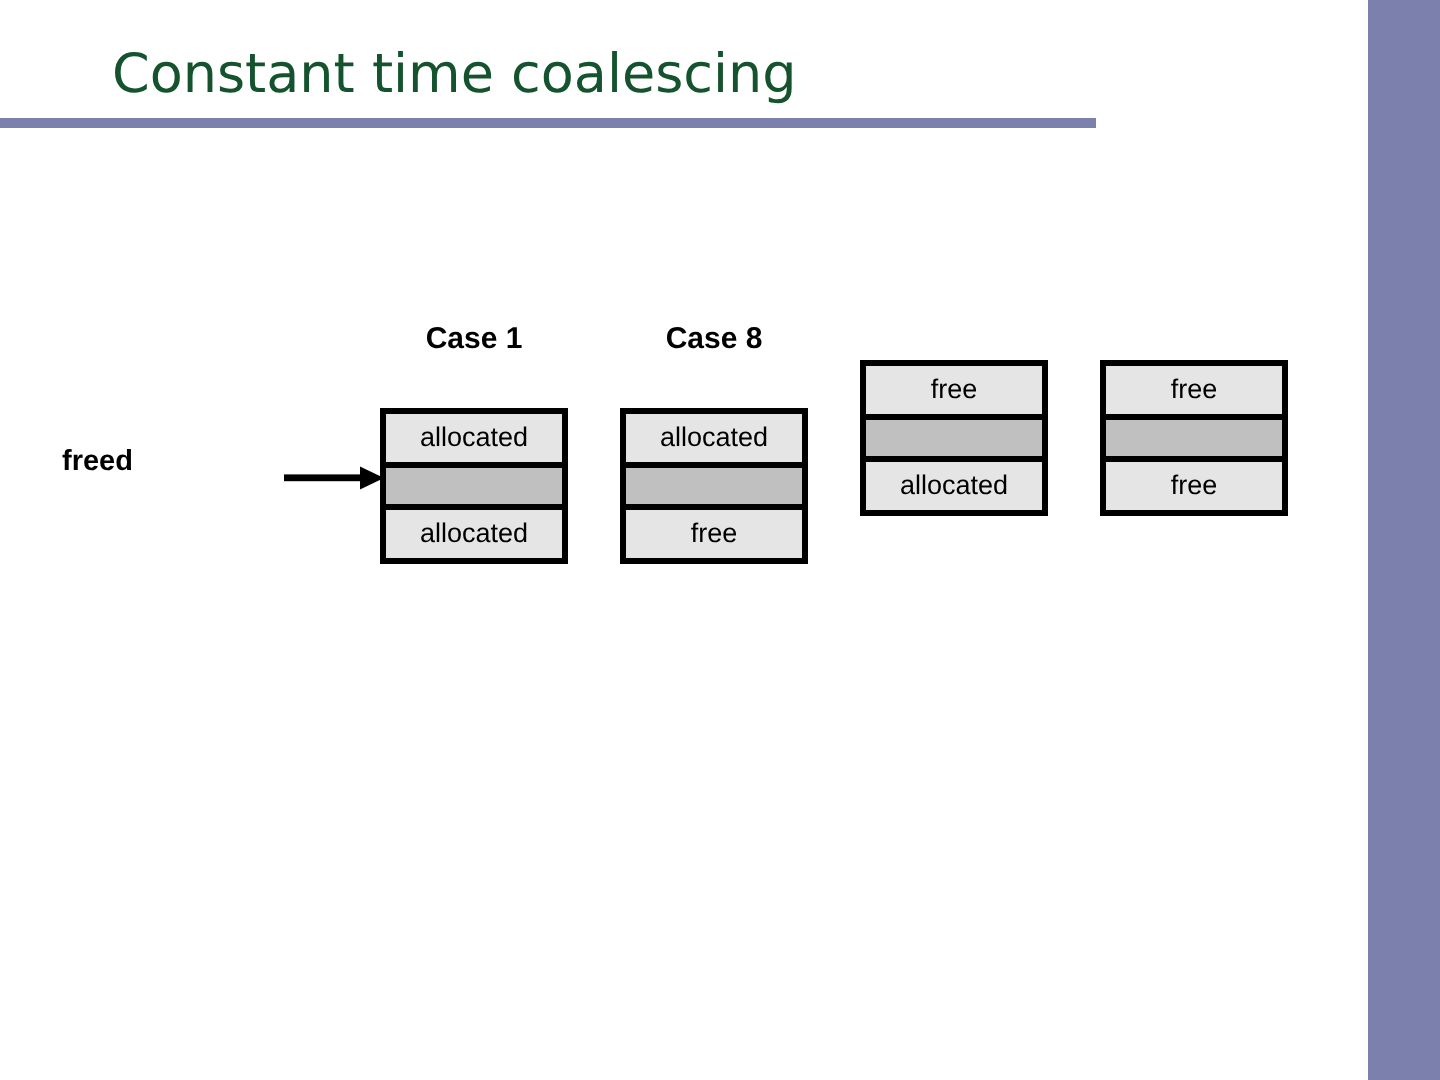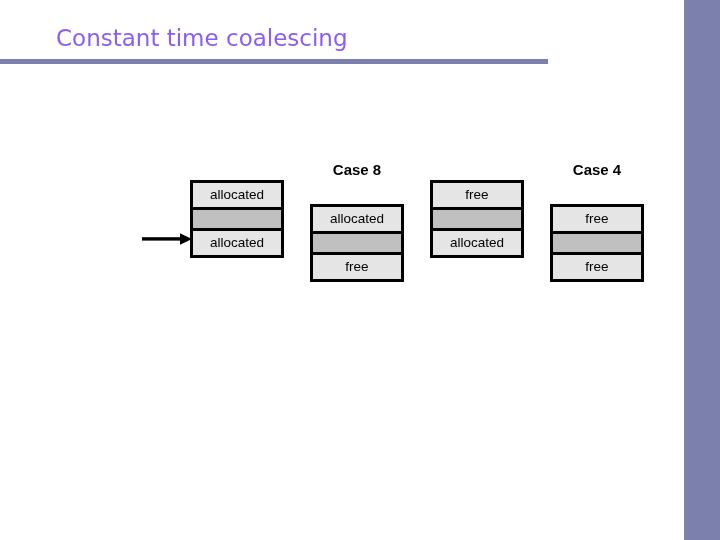--- a/index.html
+++ b/index.html
@@ -37,23 +37,23 @@
     background: #7b80ad;
   }
 
   
   #slide-title {
     position: absolute;
     left: 56px;
     top: 22px;
     width: 580px;
     height: 36px;
-    color: #8b5cf6;
+    color: #14532d;
     font-family: "DejaVu Sans", sans-serif;
-    font-size: 23px;
+    font-size: 27px;
     font-weight: normal;
     line-height: 32px;
     letter-spacing: 0px;
     white-space: nowrap;
   }
 
   
   #caption-block {
     position: absolute;
     left: 31px;
@@ -126,28 +126,30 @@
 <body>
 
 <div id="slide">
 
   <div id="right-bar"></div>
 
   <div id="slide-title">Constant time coalescing</div>
   <div id="title-rule"></div>
 
   <div id="caption-block">
+    <span class="cap-line">freed</span>
   </div>
 
   <svg id="arrow" viewBox="0 0 50 16" xmlns="http://www.w3.org/2000/svg">
     <rect x="0" y="6.2" width="41" height="3.4" fill="#000000"></rect>
     <polygon points="38,2.2 50,8 38,13.8" fill="#000000"></polygon>
   </svg>
 
   <div class="case-col c0">
+    <div class="case-label">Case 1</div>
     <div class="block-box">
       <div class="block-row top">allocated</div>
       <div class="block-row mid"></div>
       <div class="block-row bot">allocated</div>
     </div>
   </div>
 
   <div class="case-col c1">
     <div class="case-label">Case 8</div>
     <div class="block-box">
@@ -159,21 +161,20 @@
 
   <div class="case-col c2">
     <div class="block-box">
       <div class="block-row top">free</div>
       <div class="block-row mid"></div>
       <div class="block-row bot">allocated</div>
     </div>
   </div>
 
   <div class="case-col c3">
-    <div class="case-label">Case 4</div>
     <div class="block-box">
       <div class="block-row top">free</div>
       <div class="block-row mid"></div>
       <div class="block-row bot">free</div>
     </div>
   </div>
 
 </div>
 
 </body></html>

